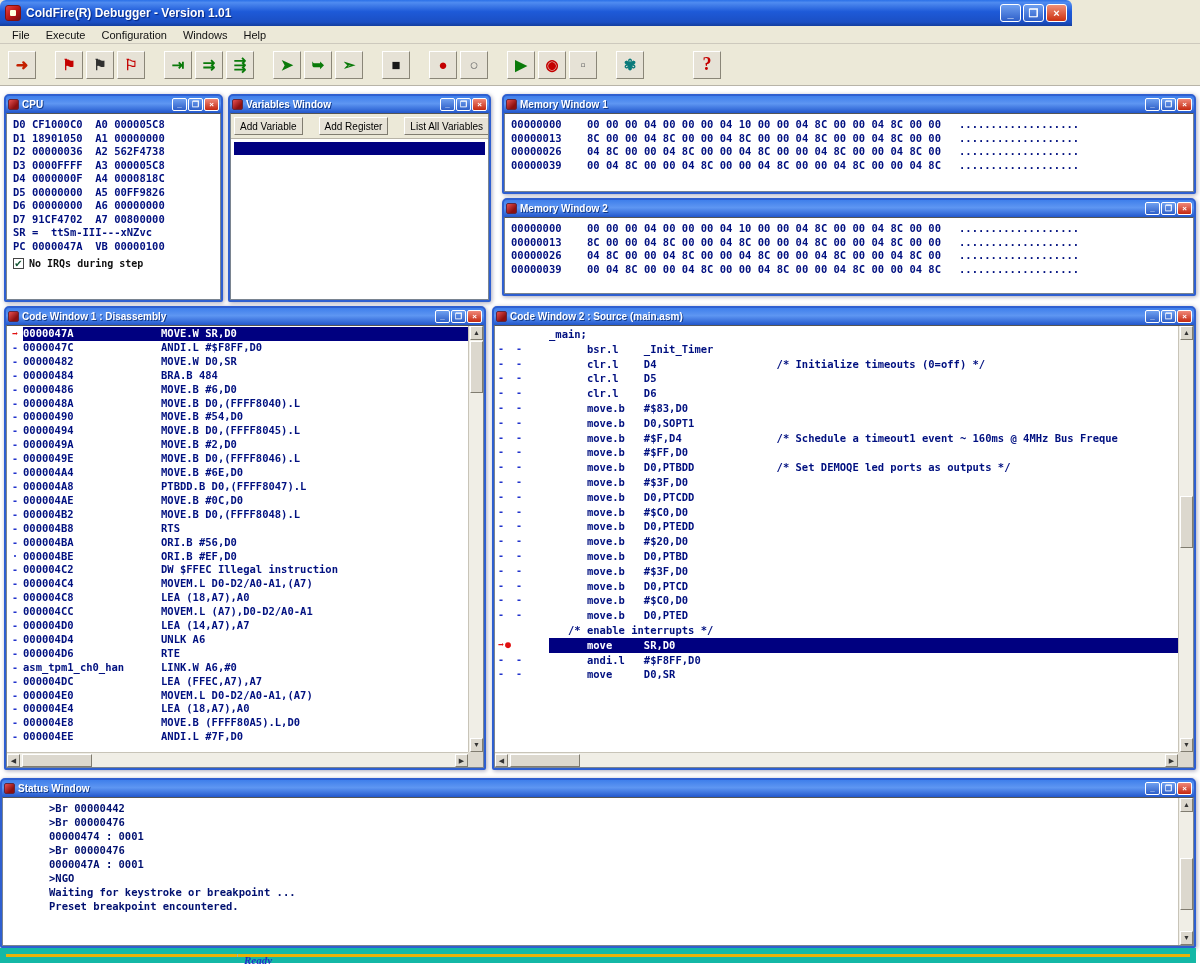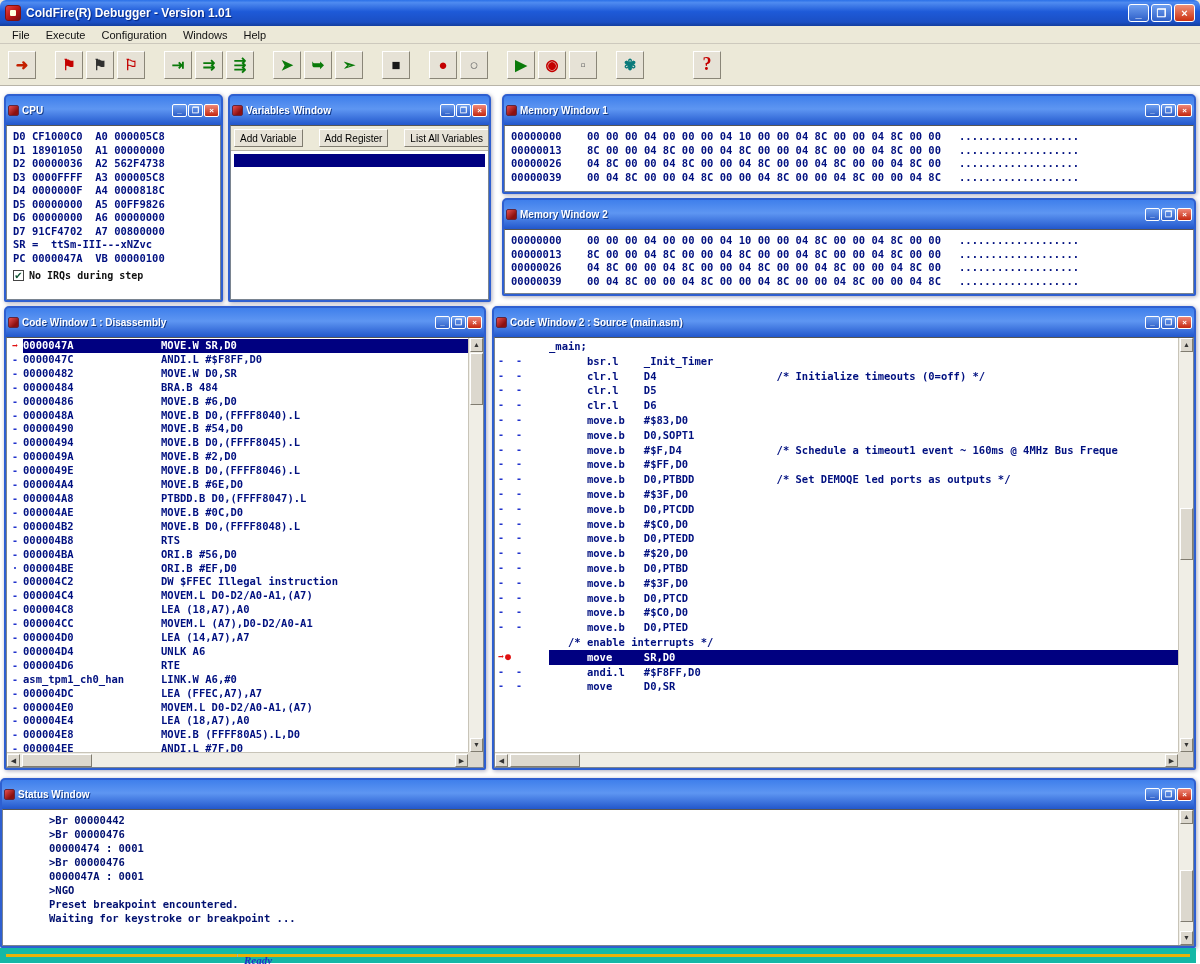--- a/index.html
+++ b/index.html
@@ -1,21 +1,21 @@
 <!DOCTYPE html>
 <html><head>
 <meta charset="utf-8">
 <style>
   * { margin:0; padding:0; box-sizing:border-box; }
   html,body { width:1200px; height:964px; overflow:hidden; }
   body { position:relative; background:#ECE9D8; font-family:"Liberation Sans",sans-serif; }
 
   
   .main-titlebar{
-    position:absolute; left:0; top:0; width:1200px; height:26px;
+    position:absolute; left:0; top:0; width:1072px; height:26px;
     background:linear-gradient(180deg,#2A70E8 0%,#4F8BF0 10%,#1E5AD8 45%,#1B4FC4 85%,#143E9E 100%);
     display:flex; align-items:center; padding:0 5px; border-radius:6px 6px 0 0;
   }
   .app-icon{ width:16px;height:16px;border-radius:3px;
     background:linear-gradient(135deg,#E84040 0%,#B01010 60%,#701010 100%);
     border:1px solid #801010; margin-right:5px; position:relative;}
   .app-icon::after{content:"";position:absolute;left:4px;top:4px;width:6px;height:6px;background:#ffd; border-radius:1px;}
   .main-title-text{ color:#fff; font-size:12px; font-weight:bold; text-shadow:1px 1px 1px #00237D; flex:1; }
   .mwbtns{ display:flex; gap:2px; }
   .mwbtn{ width:21px; height:18px; border:1px solid #fff; border-radius:3px;
@@ -36,21 +36,21 @@
   .tbtn.gap{ margin-left:16px; }
   .tbtn.big{ margin-left:46px; font-size:18px; font-family:"Liberation Serif",serif; }
 
   
   .client{ position:absolute; left:0; top:86px; width:1200px; height:878px; background:#FFFFFF; }
 
   
   .win{ position:absolute; display:flex; flex-direction:column;
     background:#2E5FD0; border:2px solid #2E5FD0; border-radius:5px 5px 2px 2px;
     box-shadow:1px 1px 4px rgba(0,0,60,.35); }
-  .win-title{ height:29px; display:flex; align-items:center; gap:3px; padding:2px 2px;
+  .win-title{ height:17px; display:flex; align-items:center; gap:3px; padding:2px 2px;
     background:linear-gradient(180deg,#3F7FEB 0%,#5E96F2 45%,#2257CC 100%);
     border-radius:3px 3px 0 0; }
   .win-icon{ width:11px; height:11px; border-radius:2px;
     background:linear-gradient(135deg,#E85050,#8C1010 70%); border:1px solid #60263f; flex:none;}
   .win-title-text{ color:#fff; font-size:10px; font-weight:bold; white-space:nowrap;
     text-shadow:1px 1px 0 #123a8a; flex:1; overflow:hidden; }
   .win-btns{ display:flex; gap:1px; flex:none; }
   .wbtn{ width:15px; height:13px; border:1px solid #fff; border-radius:2px; color:#fff;
     font-size:8px; line-height:11px; text-align:center; font-weight:bold;
     background:linear-gradient(180deg,#6FA0F0,#2E5FC8); }
@@ -764,22 +764,22 @@
   </div>
   <div class="win-body">
     <div class="status-lines" style="position:absolute;left:0;top:0;right:15px;bottom:0;">
 
     <div class="sline">&gt;Br 00000442</div>
         <div class="sline">&gt;Br 00000476</div>
         <div class="sline">00000474 : 0001</div>
         <div class="sline">&gt;Br 00000476</div>
         <div class="sline">0000047A : 0001</div>
         <div class="sline">&gt;NGO</div>
+        <div class="sline">Waiting for keystroke or breakpoint ...</div>
         <div class="sline">Preset breakpoint encountered.</div>
-        <div class="sline">Waiting for keystroke or breakpoint ...</div>
       </div>
     <div class="vscroll full">
       <span class="sbtn up"></span>
       <span class="vthumb" style="top:60px;"></span>
       <span class="sbtn down"></span>
     </div>
   </div>
 </div>
 
 <div class="ready-bar">

